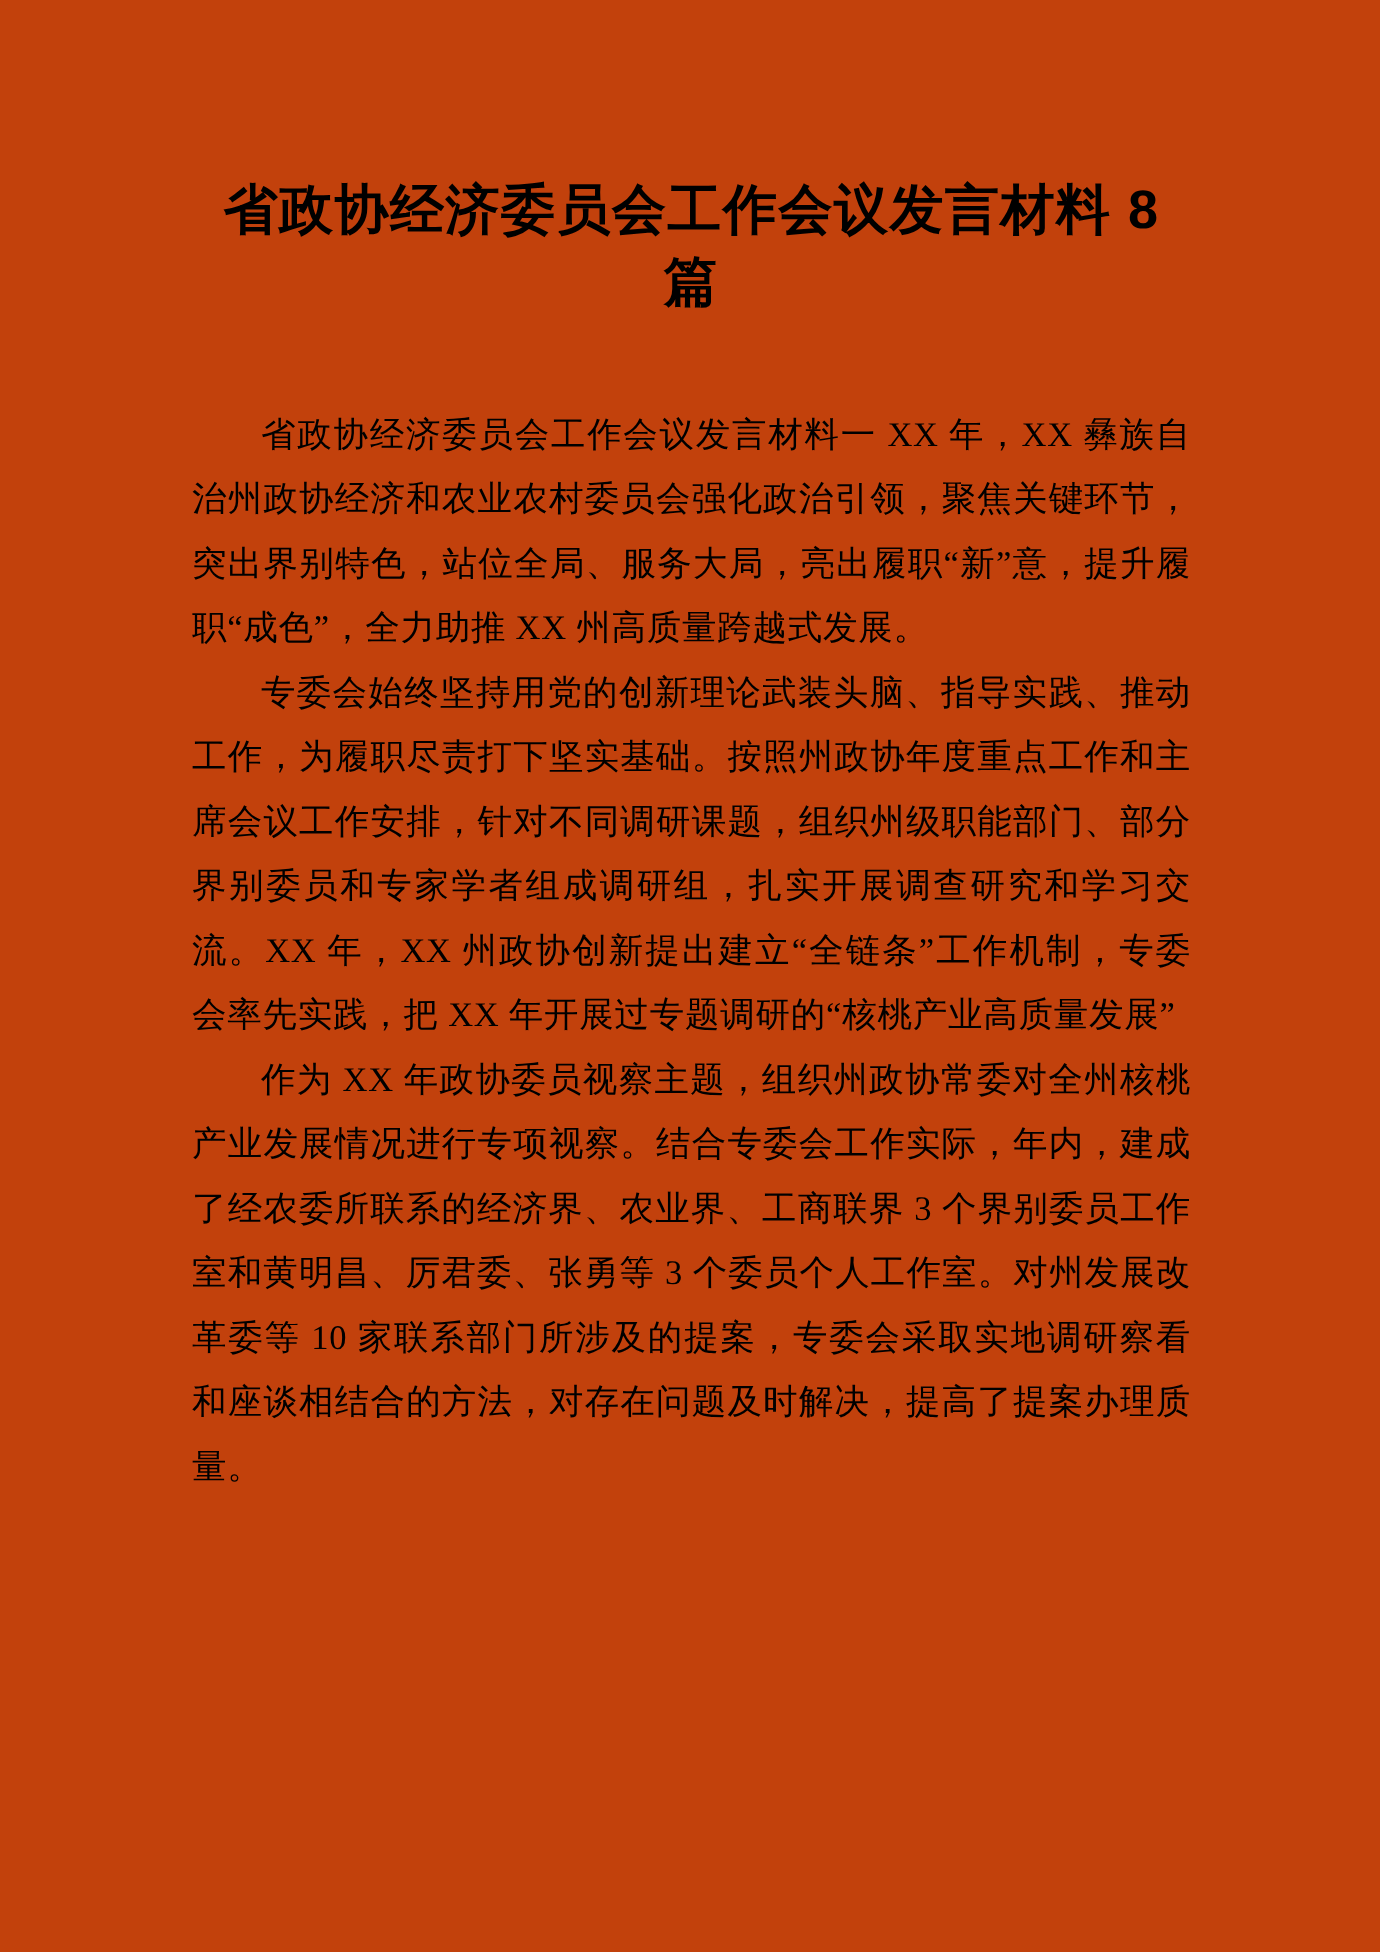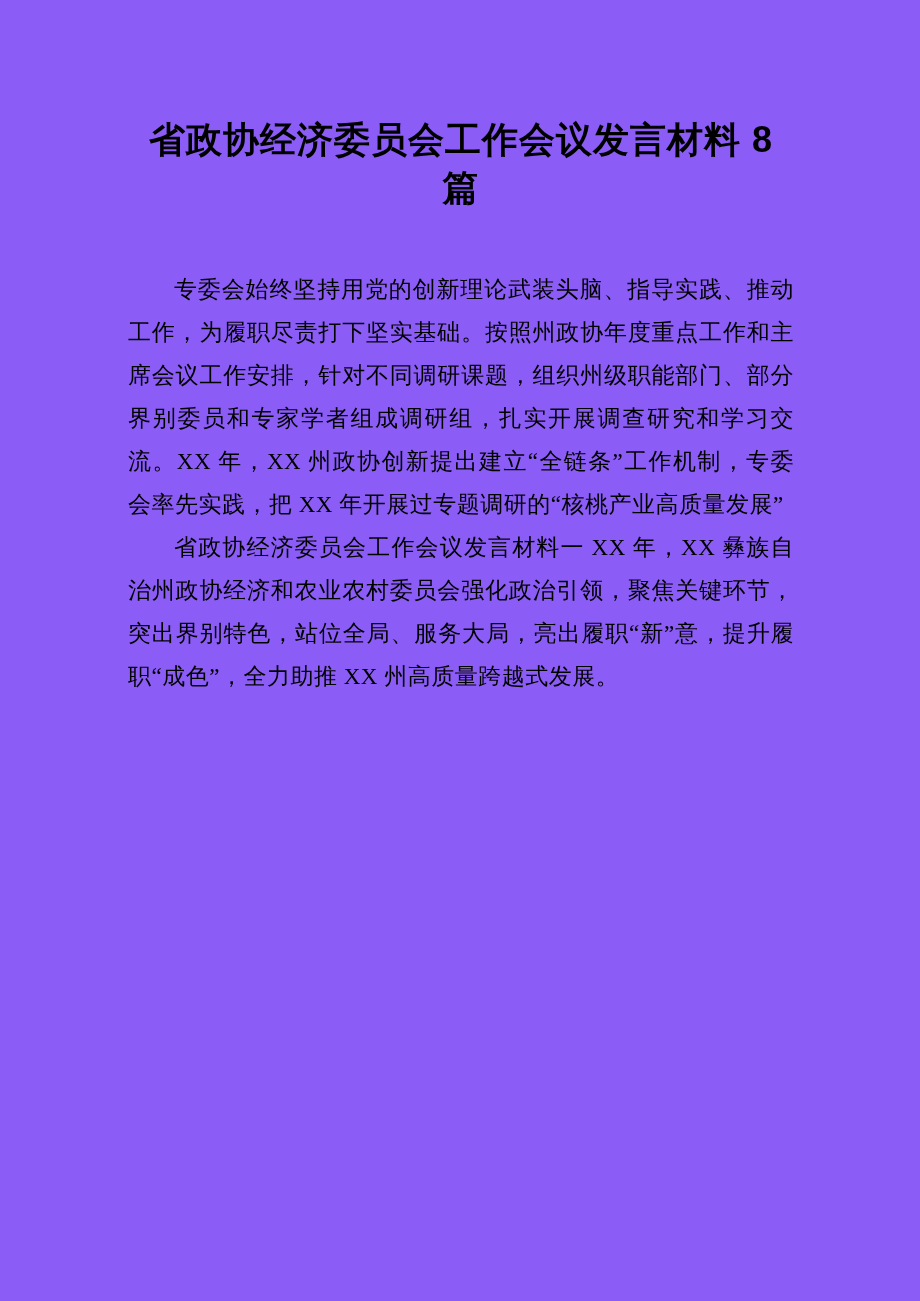--- a/index.html
+++ b/index.html
@@ -5,21 +5,21 @@
   html, body {
     margin: 0;
     padding: 0;
     background: #ffffff;
   }
   .page {
     position: relative;
     width: 920px;
     height: 1301px;
     margin: 0;
-    background: #8b5cf6;
+    background: #c2410c;
     box-sizing: border-box;
     padding: 116px 126px 0 128px;
     color: #000000;
     font-family: "Liberation Serif", "DejaVu Serif", serif;
     overflow: hidden;
   }
   .doc-title {
     font-family: "Liberation Sans", "DejaVu Sans", sans-serif;
     font-size: 36px;
     font-weight: 600;
@@ -40,18 +40,19 @@
     letter-spacing: 0.5px;
     word-break: break-all;
   }
 </style>
 </head>
 <body>
 
 <div class="page">
   <h1 class="doc-title">省政协经济委员会工作会议发言材料 8 篇</h1>
 
+  <p class="doc-para">省政协经济委员会工作会议发言材料一 XX 年，XX 彝族自治州政协经济和农业农村委员会强化政治引领，聚焦关键环节，突出界别特色，站位全局、服务大局，亮出履职“新”意，提升履职“成色”，全力助推 XX 州高质量跨越式发展。</p>
+
   <p class="doc-para">专委会始终坚持用党的创新理论武装头脑、指导实践、推动工作，为履职尽责打下坚实基础。按照州政协年度重点工作和主席会议工作安排，针对不同调研课题，组织州级职能部门、部分界别委员和专家学者组成调研组，扎实开展调查研究和学习交流。XX 年，XX 州政协创新提出建立“全链条”工作机制，专委会率先实践，把 XX 年开展过专题调研的“核桃产业高质量发展”</p>
 
-  <p class="doc-para">省政协经济委员会工作会议发言材料一 XX 年，XX 彝族自治州政协经济和农业农村委员会强化政治引领，聚焦关键环节，突出界别特色，站位全局、服务大局，亮出履职“新”意，提升履职“成色”，全力助推 XX 州高质量跨越式发展。</p>
-
+  <p class="doc-para">作为 XX 年政协委员视察主题，组织州政协常委对全州核桃产业发展情况进行专项视察。结合专委会工作实际，年内，建成了经农委所联系的经济界、农业界、工商联界 3 个界别委员工作室和黄明昌、厉君委、张勇等 3 个委员个人工作室。对州发展改革委等 10 家联系部门所涉及的提案，专委会采取实地调研察看和座谈相结合的方法，对存在问题及时解决，提高了提案办理质量。</p>
 
 </div>
 
 </body></html>

